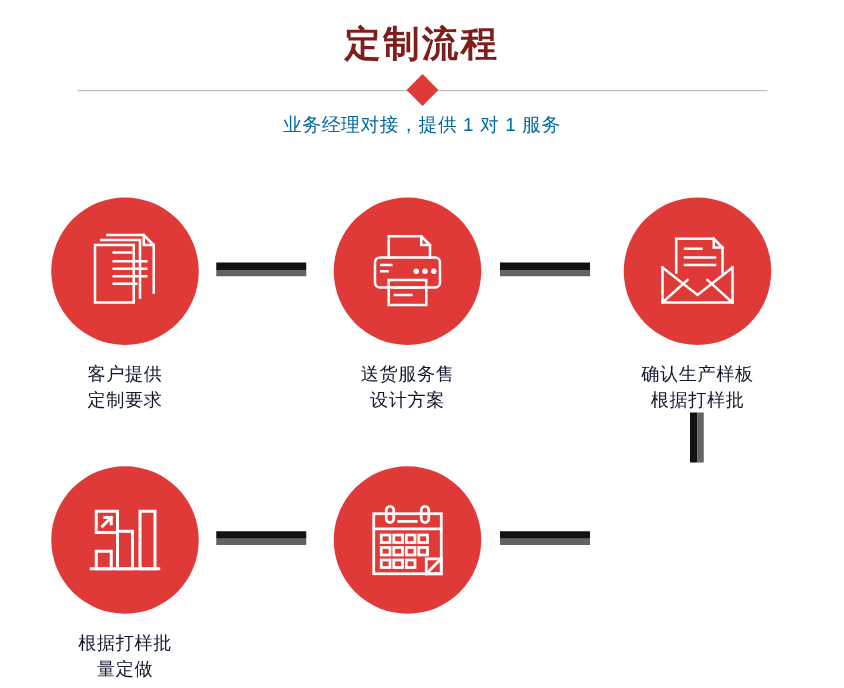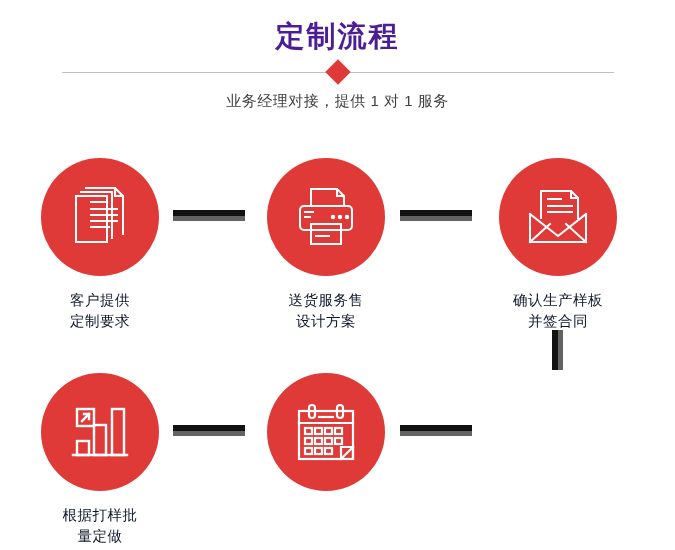--- a/index.html
+++ b/index.html
@@ -24,21 +24,21 @@
     height: 128px;
   }
   .page-title {
     position: absolute;
     top: 16px;
     left: 0;
     width: 675px;
     text-align: center;
     font-size: 29px;
     font-weight: bold;
-    color: #4c1d95;
+    color: #7f1d1d;
     letter-spacing: 2px;
     line-height: 40px;
   }
   .divider-wrap {
     position: absolute;
     top: 72px;
     left: 62px;
     width: 552px;
     height: 1px;
   }
@@ -59,21 +59,21 @@
     background: #e03a38;
     transform: rotate(45deg);
   }
   .page-subtitle {
     position: absolute;
     top: 90px;
     left: 0;
     width: 675px;
     text-align: center;
     font-size: 15px;
-    color: #404040;
+    color: #0369a1;
     letter-spacing: 0.5px;
     line-height: 22px;
   }
 
   
   .flow {
     position: absolute;
     top: 128px;
     left: 0;
     width: 675px;
@@ -241,21 +241,21 @@
         <path d="M23 15 H36"></path>
         <path d="M23 22 H47"></path>
         <path d="M23 28 H47"></path>
         <path d="M5 30 L33 52 L61 30"></path>
         <path d="M5 30 V58 H61 V30"></path>
         <path d="M5 58 L25 40"></path>
         <path d="M61 58 L41 40"></path>
       </svg>
     </div>
     <div class="step-label">确认生产样板
-并签合同</div>
+根据打样批</div>
   </div>
 
   <div class="step step-r2 step-c1">
     <div class="circle">
       <svg width="64" height="64" viewBox="0 0 64 64" fill="none" stroke="#ffffff" stroke-width="2.4" stroke-linecap="square">
         <path d="M5 55 H59"></path>
         <rect x="9" y="41" width="12" height="14"></rect>
         <rect x="26" y="25" width="12" height="30"></rect>
         <rect x="44" y="9" width="12" height="46"></rect>
         <rect x="9" y="9" width="17" height="17"></rect>

